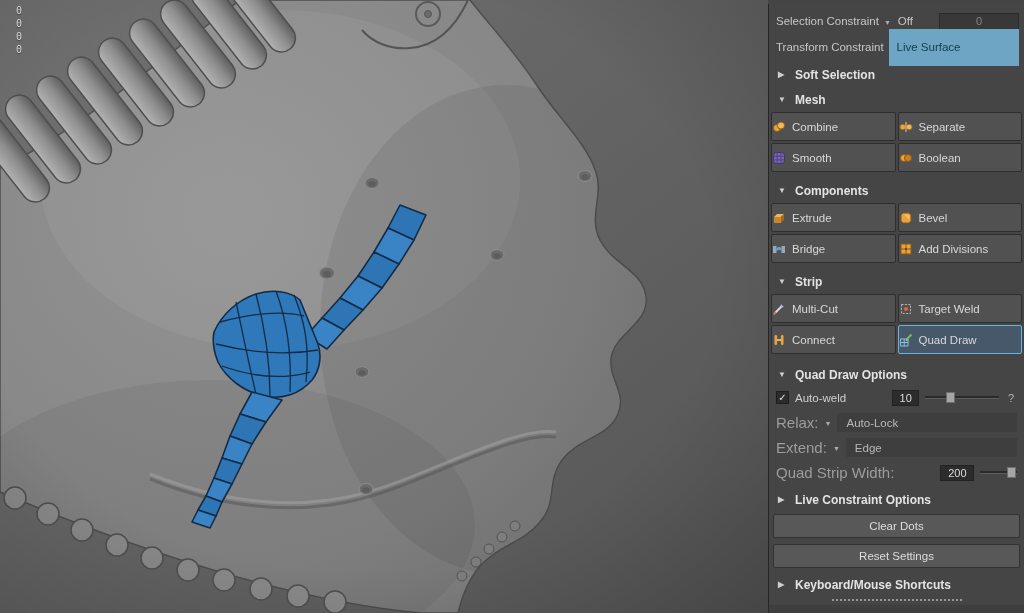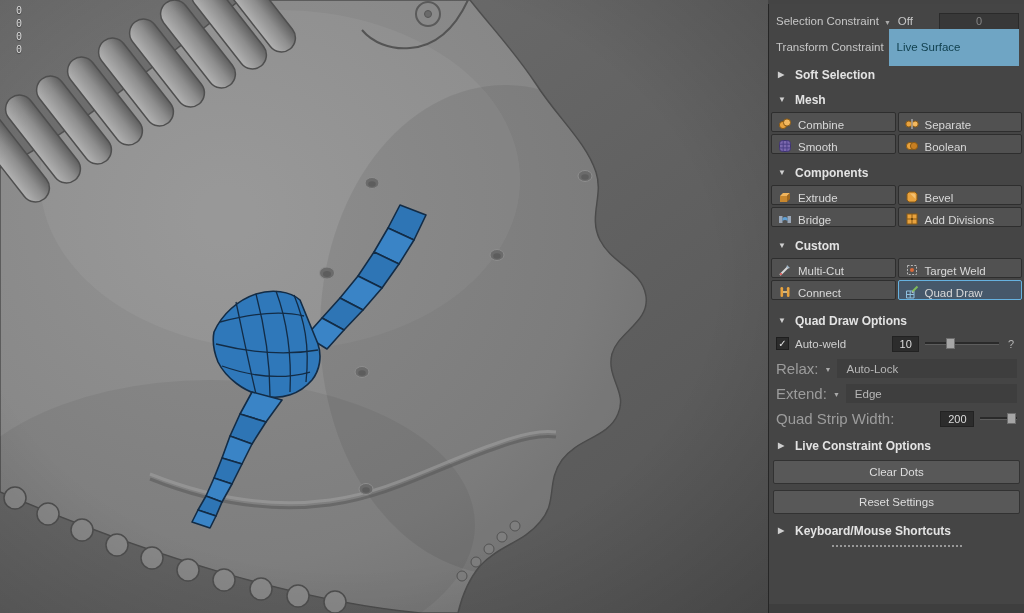--- a/index.html
+++ b/index.html
@@ -24,22 +24,22 @@
   .dd-arrow{font-size:7px;color:#aaa;transform:translateY(1px);}
   .cr-value{color:#c6c6c6;font-size:11.5px;margin-left:2px;}
   .num-field{margin-left:auto;width:80px;height:17px;background:#383838;border:1px solid #2a2a2a;
              color:#868686;font-size:11px;text-align:center;font-family:"Liberation Sans",sans-serif;}
   .live-surface{margin-left:auto;width:146px;height:37px;background:#6fa5c4;color:#11404f;
                 display:flex;align-items:center;padding-left:8px;font-size:11.5px;}
   .sec-header{display:flex;align-items:center;height:21px;padding-left:9px;gap:8px;flex:0 0 auto;
               font-weight:bold;color:#e3e3e3;font-size:12px;cursor:pointer;}
   .sec-arrow{font-size:8px;color:#cfcfcf;width:9px;}
   .btn-grid{display:grid;grid-template-columns:1fr 1fr;gap:2px;padding:2px 2px;flex:0 0 auto;}
-  .tool-btn{height:20px;background:#515151;border:1px solid #2e2e2e;border-radius:2px;
-            display:flex;align-items:flex-end;gap:6px;padding-left:6px;color:#d8d8d8;
+  .tool-btn{height:29px;background:#515151;border:1px solid #2e2e2e;border-radius:2px;
+            display:flex;align-items:center;gap:6px;color:#d8d8d8;
             font-size:11.5px;cursor:pointer;white-space:nowrap;}
   .tool-btn svg{flex:0 0 auto;}
   .tool-btn.active{background:#46586a;border:1px solid #66b2e0;}
   .qd-row{display:flex;align-items:center;height:25px;padding:0 7px;gap:6px;flex:0 0 auto;}
   .checkbox{width:13px;height:13px;background:#2c2c2c;border:1px solid #1e1e1e;color:#e2e2e2;
             font-size:10px;line-height:12px;text-align:center;cursor:pointer;flex:0 0 auto;}
   .qd-label{color:#cfcfcf;font-size:11.5px;white-space:nowrap;}
   .gray-label{color:#9c9c9c;font-size:15px;white-space:nowrap;}
   .small-field{width:27px;height:16px;background:#2c2c2c;border:1px solid #222;color:#dcdcdc;
                font-size:11px;text-align:center;font-family:"Liberation Sans",sans-serif;padding:0;margin-left:40px;}
@@ -305,21 +305,21 @@
             <rect x="2" y="2" width="10" height="10" fill="#e8a23e" stroke="#8a5a14"></rect>
             <path d="M7,2 V12 M2,7 H12" stroke="#8a5a14"></path>
             <circle cx="7" cy="7" r="1" fill="#5a3a0a"></circle>
           </svg>
         <span>Add Divisions</span>
       </div>
     </div>
 
     <div class="sec-header mt6">
       <span class="sec-arrow">▼</span>
-      <span>Custom</span>
+      <span>Strip</span>
     </div>
     <div class="btn-grid">
       <div class="tool-btn">
         <svg width="14" height="14" viewBox="0 0 14 14">
             <path d="M2,12 L10,4" stroke="#d8d8d8" stroke-width="2"></path>
             <polygon points="9,2 12,5 10,5.5 8.5,4" fill="#9fb6c8"></polygon>
             <circle cx="3" cy="11" r="1.1" fill="#e05050"></circle>
           </svg>
         <span>Multi-Cut</span>
       </div>

